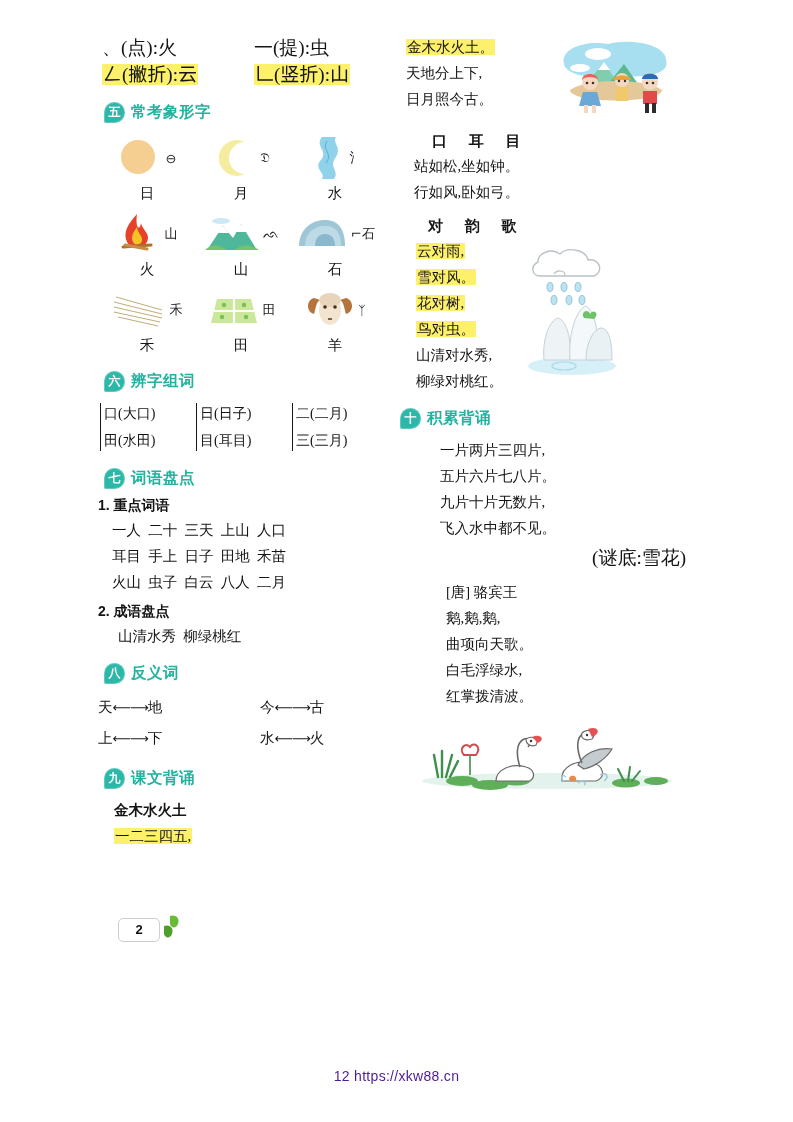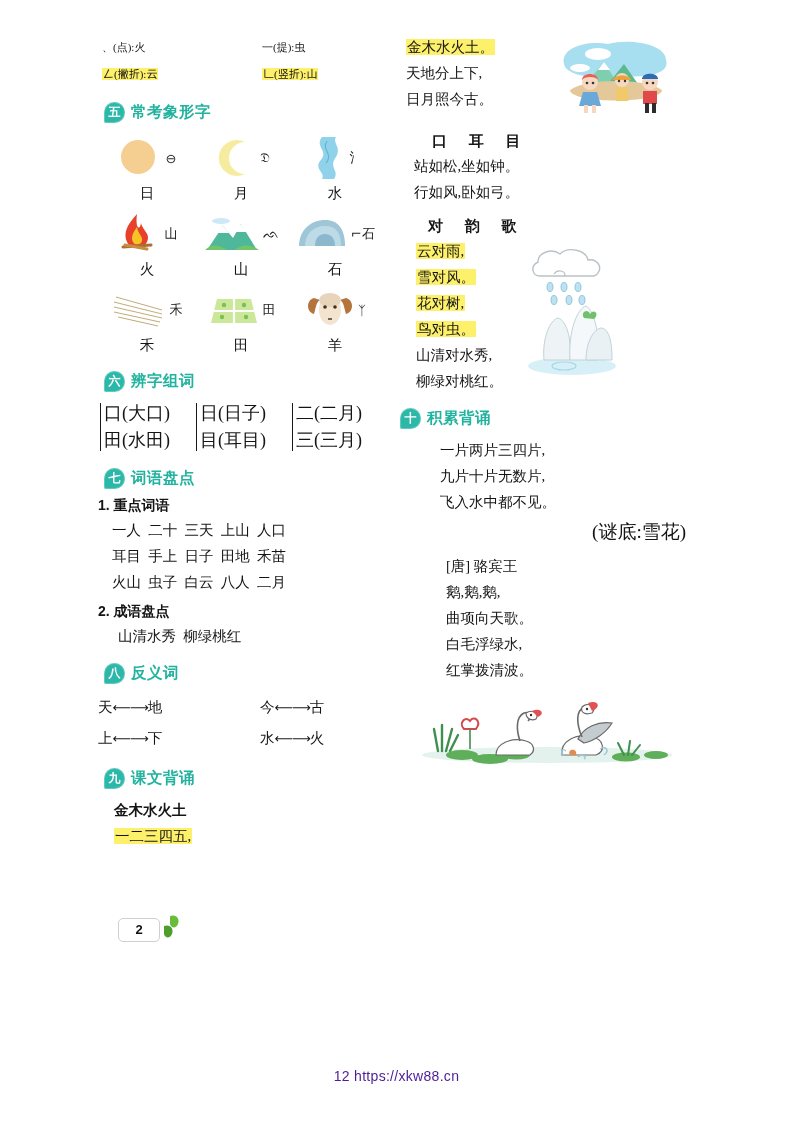--- a/index.html
+++ b/index.html
@@ -92,23 +92,22 @@
     font-size: 14px;
     font-weight: bold;
     margin: 8px 0 2px 2px;
     font-family: "Liberation Sans", sans-serif;
   }
 
   
   .stroke-block { margin-left: 6px; }
   .stroke-row {
     display: flex;
-    font-size: 11px;
+    font-size: 19px;
     line-height: 27px;
-    gap: 8px;
   }
   .stroke-row > span:first-child { width: 152px; }
 
   
   .picto-grid {
     display: grid;
     grid-template-columns: repeat(3, 1fr);
     row-gap: 2px;
     margin: 4px 0 0 4px;
   }
@@ -145,21 +144,21 @@
   .bracket-group {
     display: flex;
     align-items: stretch;
     width: 94px;
   }
   .bracket-bar {
     width: 1px;
     background: #171717;
     margin: 3px 3px 3px 0;
   }
-  .bracket-lines .ln { line-height: 27px; font-size: 18px; }
+  .bracket-lines .ln { line-height: 27px; font-size: 14px; }
 
   
   .anto-row {
     display: flex;
     font-size: 14.5px;
     line-height: 30px;
     margin-left: 2px;
     gap: 40px;
   }
   .anto-row > span { width: 130px; }
@@ -520,20 +519,21 @@
             </div>
           </div>
         </div>
 
         <div class="section-head" style="margin-left:-6px">
           <div class="sec-badge">十</div>
           <div class="sec-title">积累背诵</div>
         </div>
         <div class="poem" style="margin-left:34px">
           <div class="ln">一片两片三四片,</div>
+          <div class="ln">五片六片七八片。</div>
           <div class="ln">九片十片无数片,</div>
           <div class="ln">飞入水中都不见。</div>
         </div>
         <div class="poem-answer">(谜底:雪花)</div>
 
         <div class="poem" style="margin-left:40px; margin-top:8px">
           <div class="ln">[唐] 骆宾王</div>
           <div class="ln">鹅,鹅,鹅,</div>
           <div class="ln">曲项向天歌。</div>
           <div class="ln">白毛浮绿水,</div>

